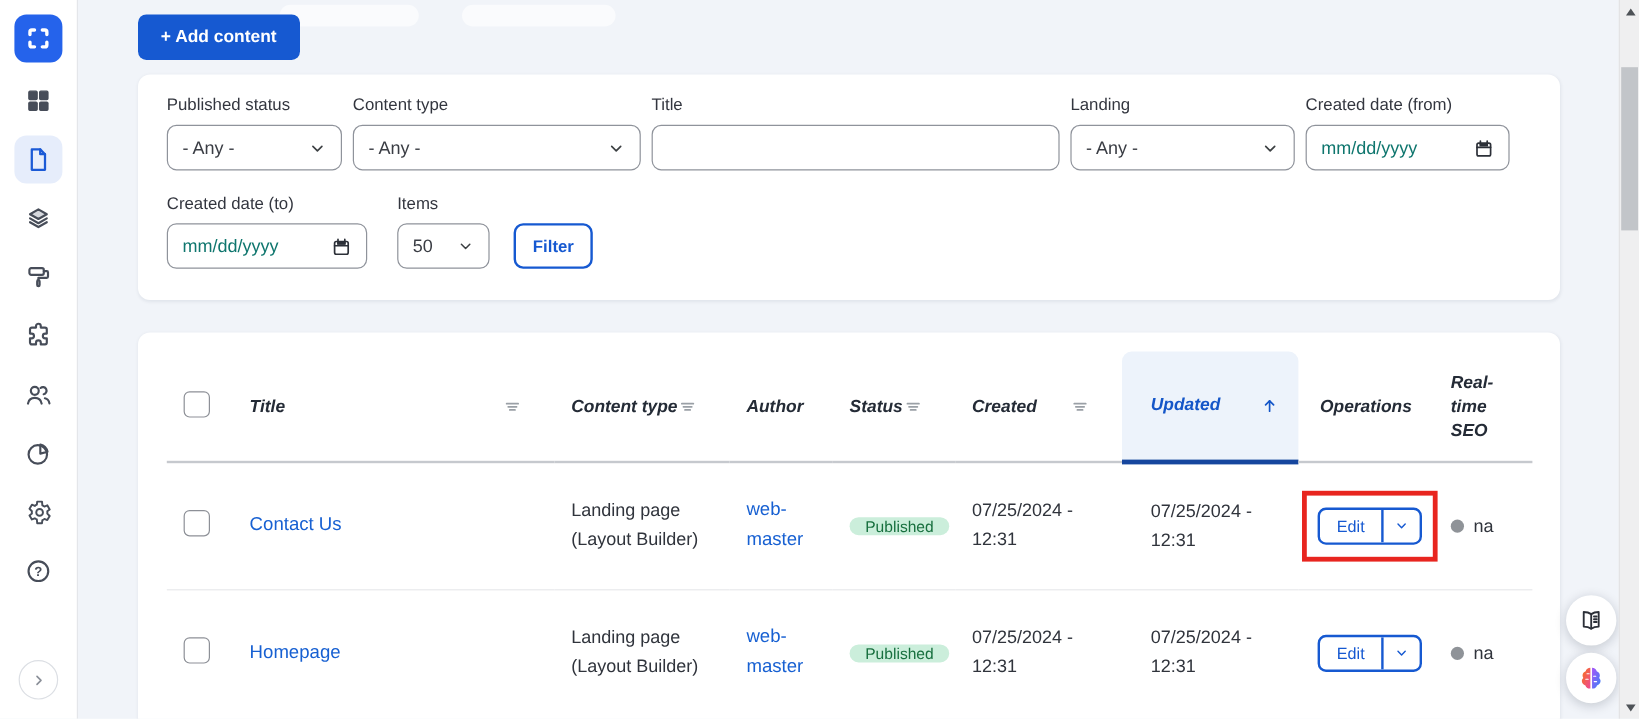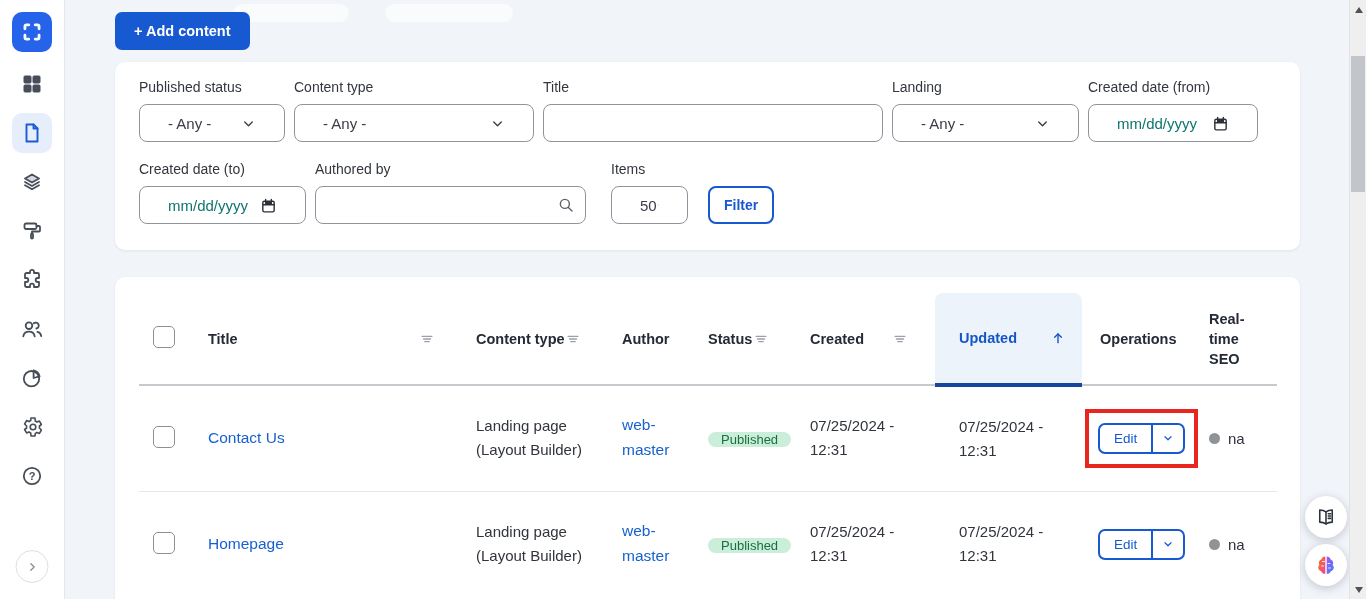--- a/index.html
+++ b/index.html
@@ -60,21 +60,21 @@
 
   
   .filter-card { padding: 17px 24px 26px 24px; }
   .filter-row { display: flex; gap: 9px; }
   .filter-row + .filter-row { margin-top: 19px; align-items: center; }
   .field { display: flex; flex-direction: column; }
   .field-label { font-size: 14px; color: #33363f; margin-bottom: 9px; }
   .control {
     height: 38px; border: 1px solid #8f939b; border-radius: 8px; background: #fff;
     display: flex; align-items: center; justify-content: space-between;
-    padding: 0 28px; font-size: 15px; color: #3a3d44; cursor: pointer;
+    padding: 0 12px; font-size: 15px; color: #3a3d44; cursor: pointer;
   }
   .control .val { white-space: nowrap; }
   .text-input {
     height: 38px; width: 100%; border: 1px solid #8f939b; border-radius: 8px;
     padding: 0 12px; font-size: 15px; color: #3a3d44; background: #fff;
     font-family: "Liberation Sans", sans-serif; outline: none;
   }
   .placeholder { color: #0f766e; }
   .search-wrap { position: relative; }
   .search-wrap .text-input { padding-right: 38px; }
@@ -96,21 +96,21 @@
 
   
   .table-card { margin-top: 27px; padding: 16px 24px 0 24px; min-height: 350px; }
   table { width: 100%; border-collapse: collapse; table-layout: fixed; }
   col.c-check { width: 56px; } col.c-title { width: 267px; } col.c-ctype { width: 146px; }
   col.c-author { width: 86px; } col.c-status { width: 102px; } col.c-created { width: 139px; }
   col.c-updated { width: 147px; } col.c-ops { width: 113px; } col.c-seo { width: 82px; }
   th {
     height: 92px; text-align: left; vertical-align: middle;
     font-size: 14.5px; font-weight: 600; color: #242b36;
-    border-bottom: 2px solid #c6c9ce; padding: 0 0 0 14px;
+    border-bottom: 2px solid #c6c9ce; padding: 0 0 0 14px; font-style: italic;
   }
   th .th-inner { display: flex; align-items: center; justify-content: space-between; padding-right: 28px; }
   th.th-title { padding-left: 13px; }
   th.th-updated {
     background: #edf3fb; border-radius: 8px 8px 0 0;
     border-bottom: 4px solid #16469e; color: #1456c8; padding-left: 24px;
   }
   th.th-updated .th-inner { padding-right: 16px; }
   th.th-ops { padding-left: 18px; }
   th.th-seo { padding-right: 26px; line-height: 1.38; }
@@ -302,32 +302,20 @@
     <div class="filter-row">
       <div class="field w-datet">
         <span class="field-label">Created date (to)</span>
         <div class="control">
           <span class="val placeholder">mm/dd/yyyy</span>
           <svg width="17" height="17" viewBox="0 0 24 24" fill="none" stroke="#2c3038" stroke-width="2" stroke-linecap="round">
             <rect x="4" y="6" width="16" height="15" rx="2"></rect>
               <path d="M8 3.5V8M16 3.5V8M4 11h16"></path>
               <rect x="7" y="6.5" width="10" height="3.5" fill="#2c3038" stroke="none"></rect>
           </svg>
-        </div>
-      </div>
-      <div class="field w-auth">
-        <span class="field-label">Authored by</span>
-        <div class="search-wrap">
-          <input class="text-input" type="text" value="" style="">
-          <span class="mag">
-            <svg width="18" height="18" viewBox="0 0 24 24" fill="none" stroke="#5f6368" stroke-width="1.9" stroke-linecap="round">
-              <circle cx="10.5" cy="10.5" r="6"></circle>
-                <path d="M15.2 15.2L20 20"></path>
-            </svg>
-          </span>
         </div>
       </div>
       <div class="field w-items" style="margin-left:16px;">
         <span class="field-label">Items</span>
         <div class="control">
           <span class="val">50</span>
           <svg width="14" height="14" viewBox="0 0 24 24" fill="none" stroke="#3c4043" stroke-width="2.2" stroke-linecap="round" stroke-linejoin="round">
               <polyline points="6,9.5 12,15.5 18,9.5"></polyline>
             </svg>
         </div>

